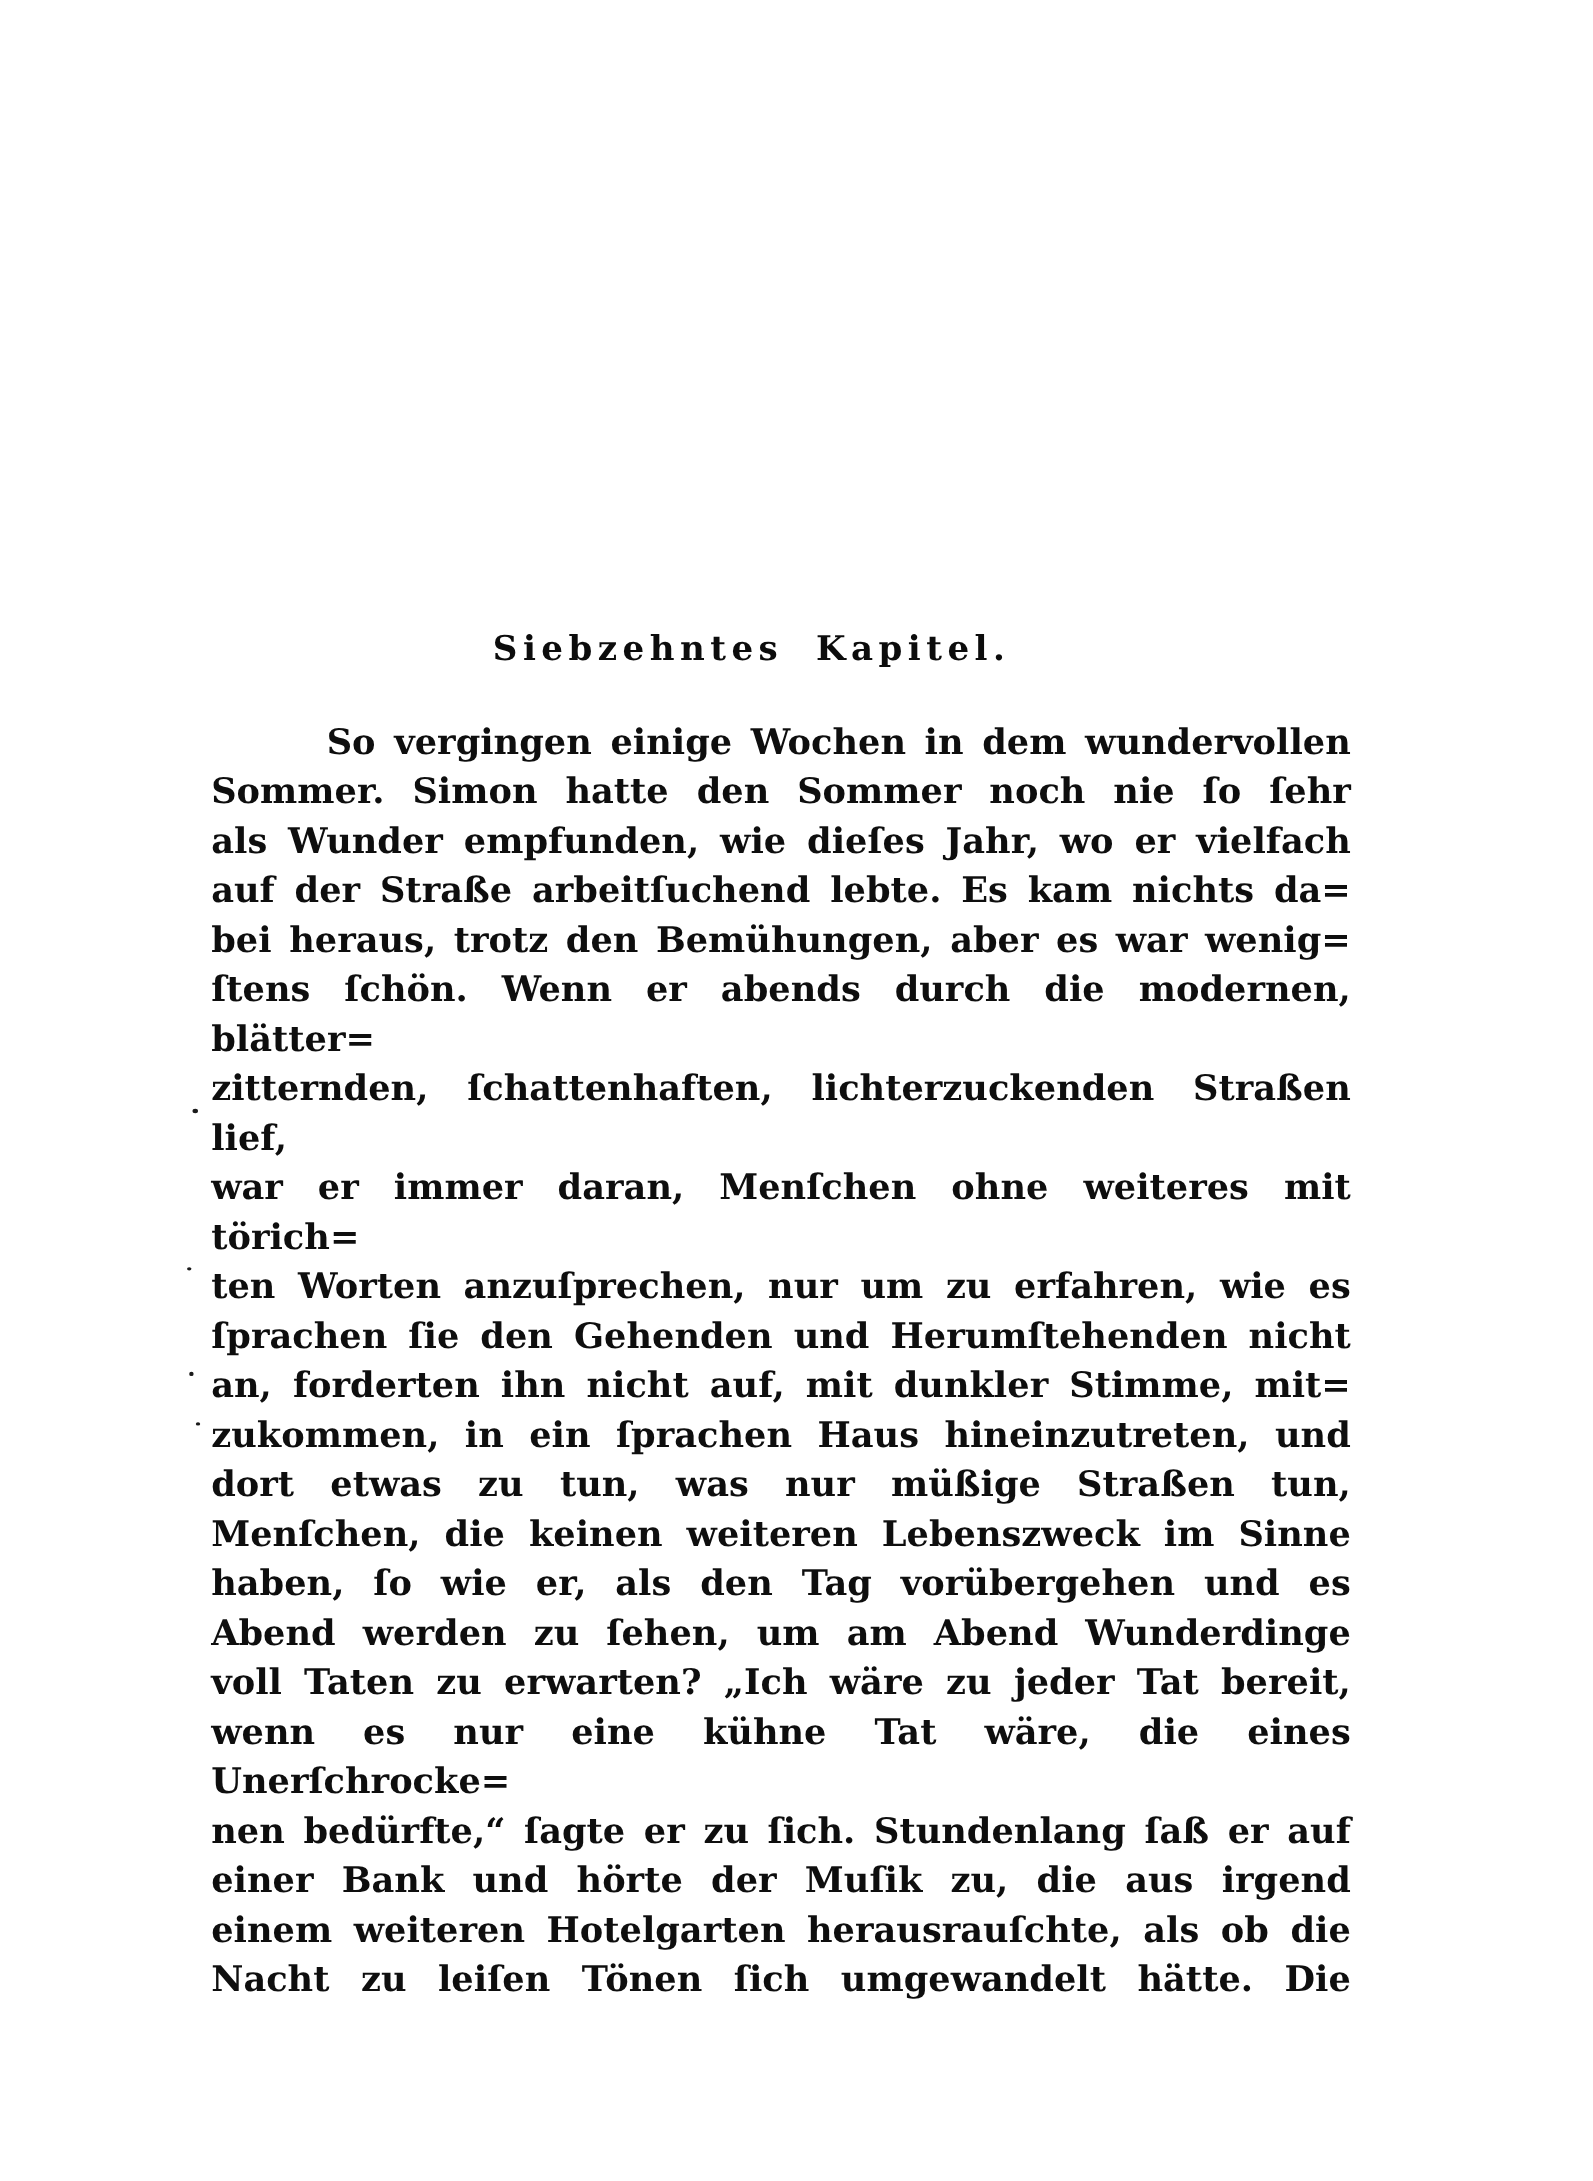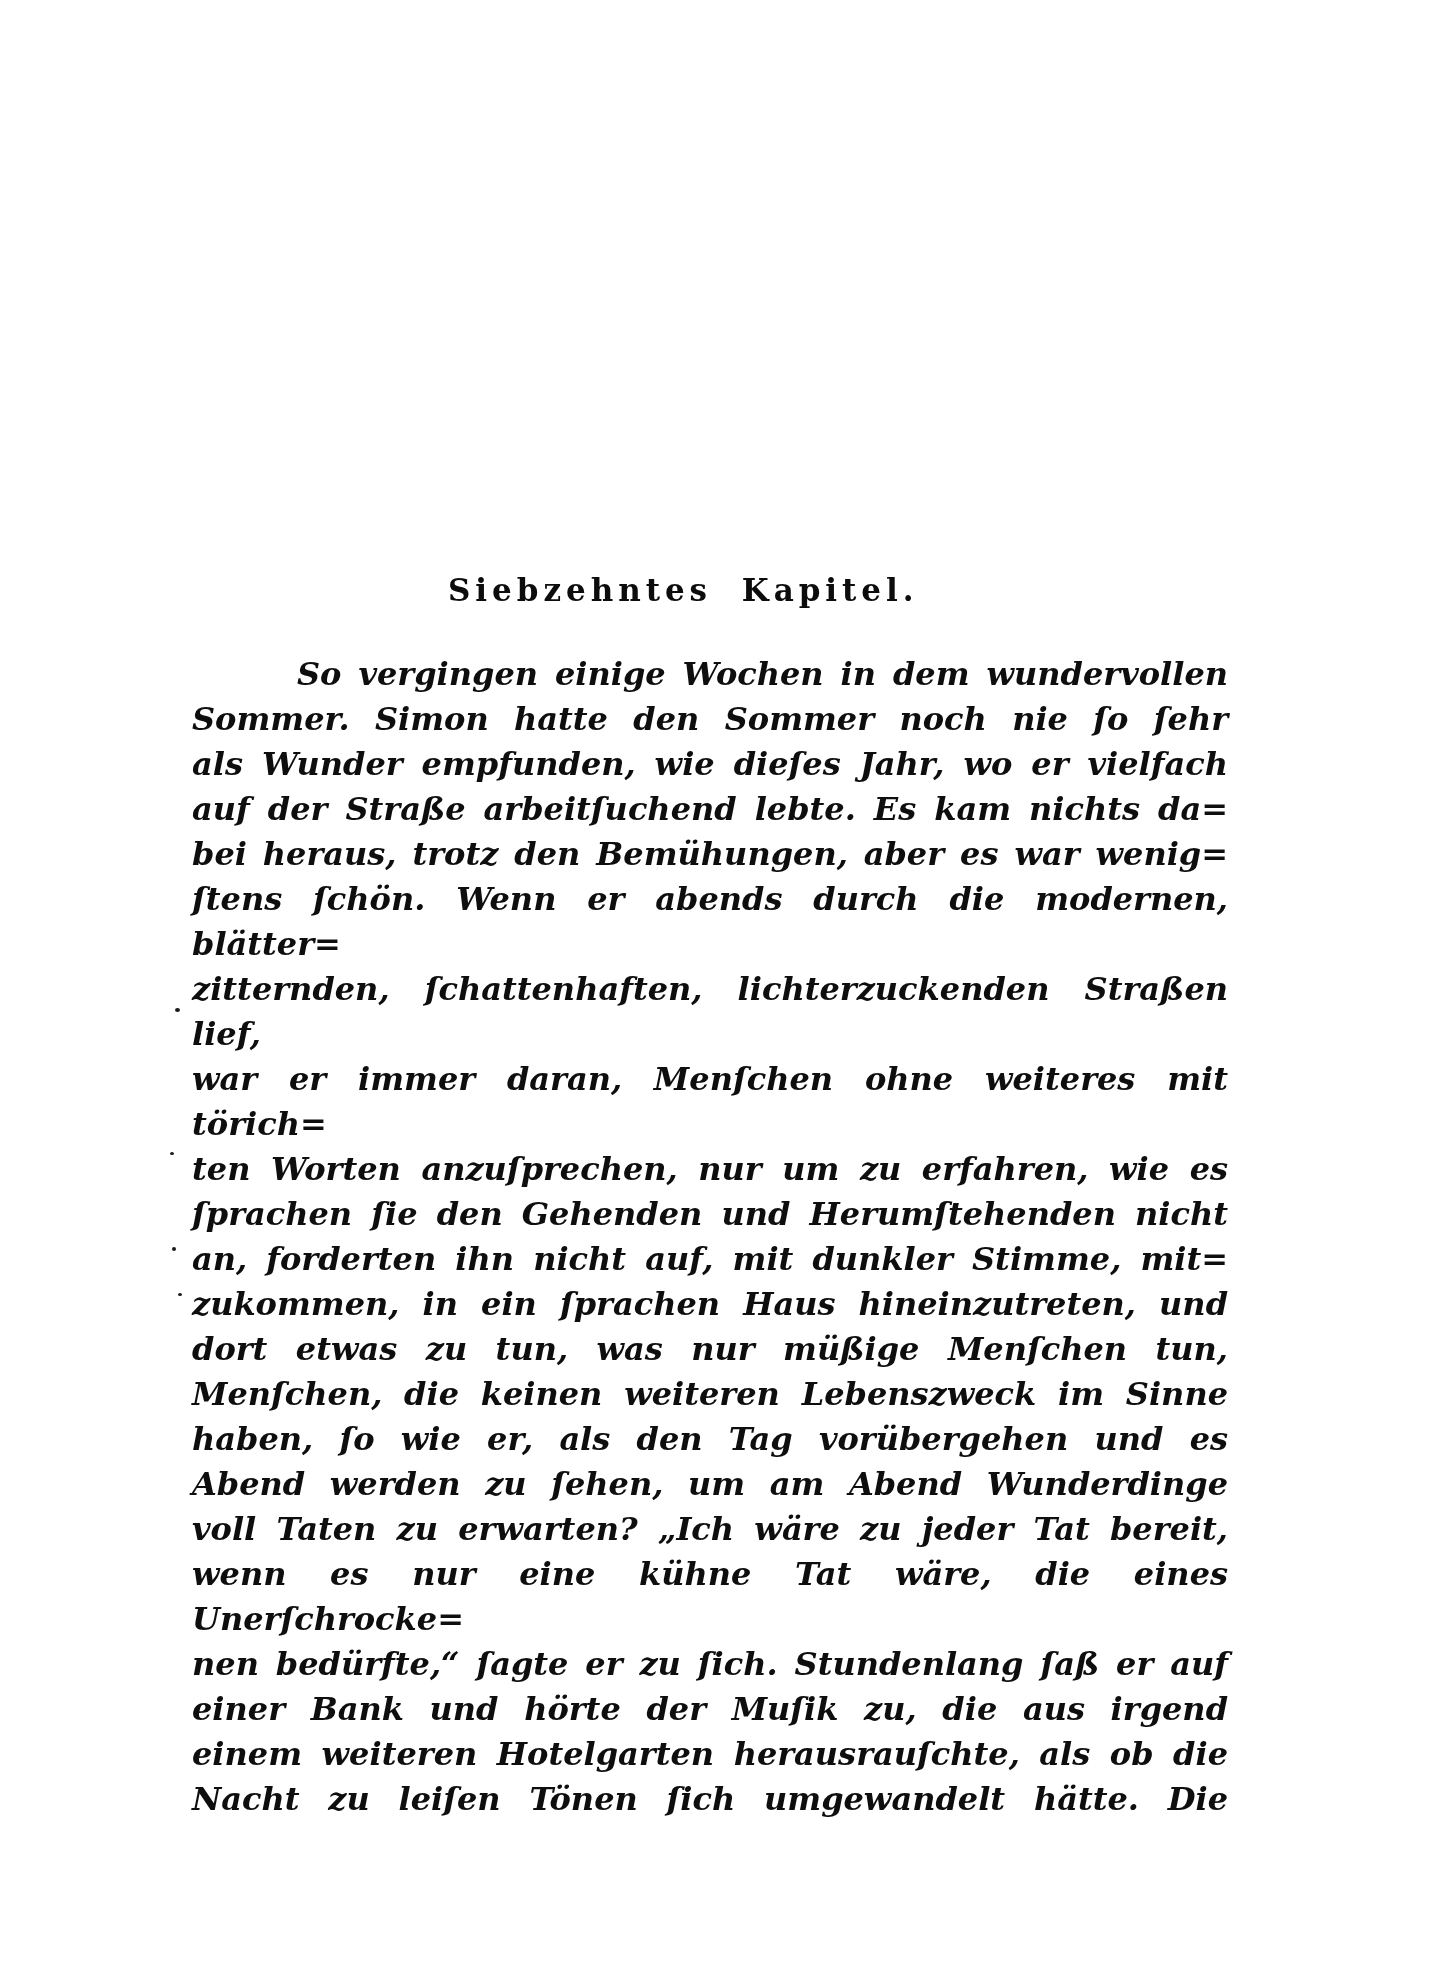--- a/index.html
+++ b/index.html
@@ -35,21 +35,20 @@
     width: 1036px;
   }
   .line {
     font-size: 32px;
     line-height: 45px;
     font-weight: 700;
     color: #0e0e0e;
     text-align: justify;
     text-align-last: justify;
     white-space: normal;
-    font-style: italic;
   }
   .line.first {
     text-indent: 105px;
   }
   .speck {
     position: absolute;
     background: #1a1a1a;
     border-radius: 50%;
   }
   .speck.s1 { left: 175px; top: 1008px; width: 5px; height: 4px; }
@@ -70,21 +69,21 @@
     <div class="line">als Wunder empfunden, wie dieſes Jahr, wo er vielfach</div>
     <div class="line">auf der Straße arbeitſuchend lebte. Es kam nichts da=</div>
     <div class="line">bei heraus, trotz den Bemühungen, aber es war wenig=</div>
     <div class="line">ſtens ſchön. Wenn er abends durch die modernen, blätter=</div>
     <div class="line">zitternden, ſchattenhaften, lichterzuckenden Straßen lief,</div>
     <div class="line">war er immer daran, Menſchen ohne weiteres mit törich=</div>
     <div class="line">ten Worten anzuſprechen, nur um zu erfahren, wie es</div>
     <div class="line">ſprachen ſie den Gehenden und Herumſtehenden nicht</div>
     <div class="line">an, forderten ihn nicht auf, mit dunkler Stimme, mit=</div>
     <div class="line">zukommen, in ein ſprachen Haus hineinzutreten, und</div>
-    <div class="line">dort etwas zu tun, was nur müßige Menſchen tun,</div>
+    <div class="line">dort etwas zu tun, was nur müßige Straßen tun,</div>
     <div class="line">Menſchen, die keinen weiteren Lebenszweck im Sinne</div>
     <div class="line">haben, ſo wie er, als den Tag vorübergehen und es</div>
     <div class="line">Abend werden zu ſehen, um am Abend Wunderdinge</div>
     <div class="line">voll Taten zu erwarten? „Ich wäre zu jeder Tat bereit,</div>
     <div class="line">wenn es nur eine kühne Tat wäre, die eines Unerſchrocke=</div>
     <div class="line">nen bedürfte,“ ſagte er zu ſich. Stundenlang ſaß er auf</div>
     <div class="line">einer Bank und hörte der Muſik zu, die aus irgend</div>
     <div class="line">einem weiteren Hotelgarten herausrauſchte, als ob die</div>
     <div class="line">Nacht zu leiſen Tönen ſich umgewandelt hätte. Die</div>
   </div>

